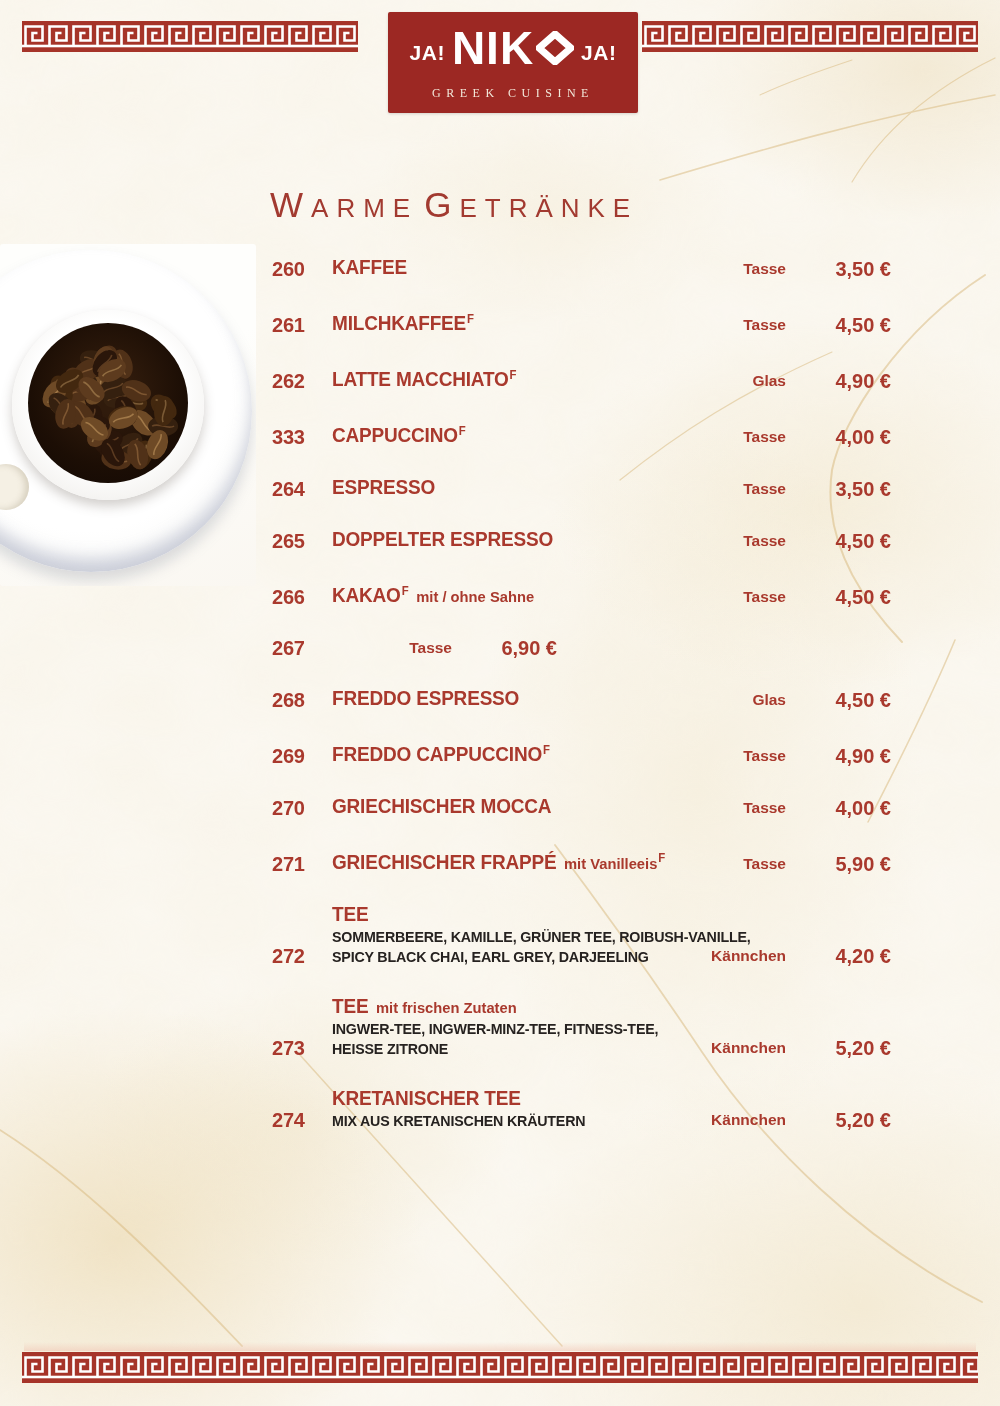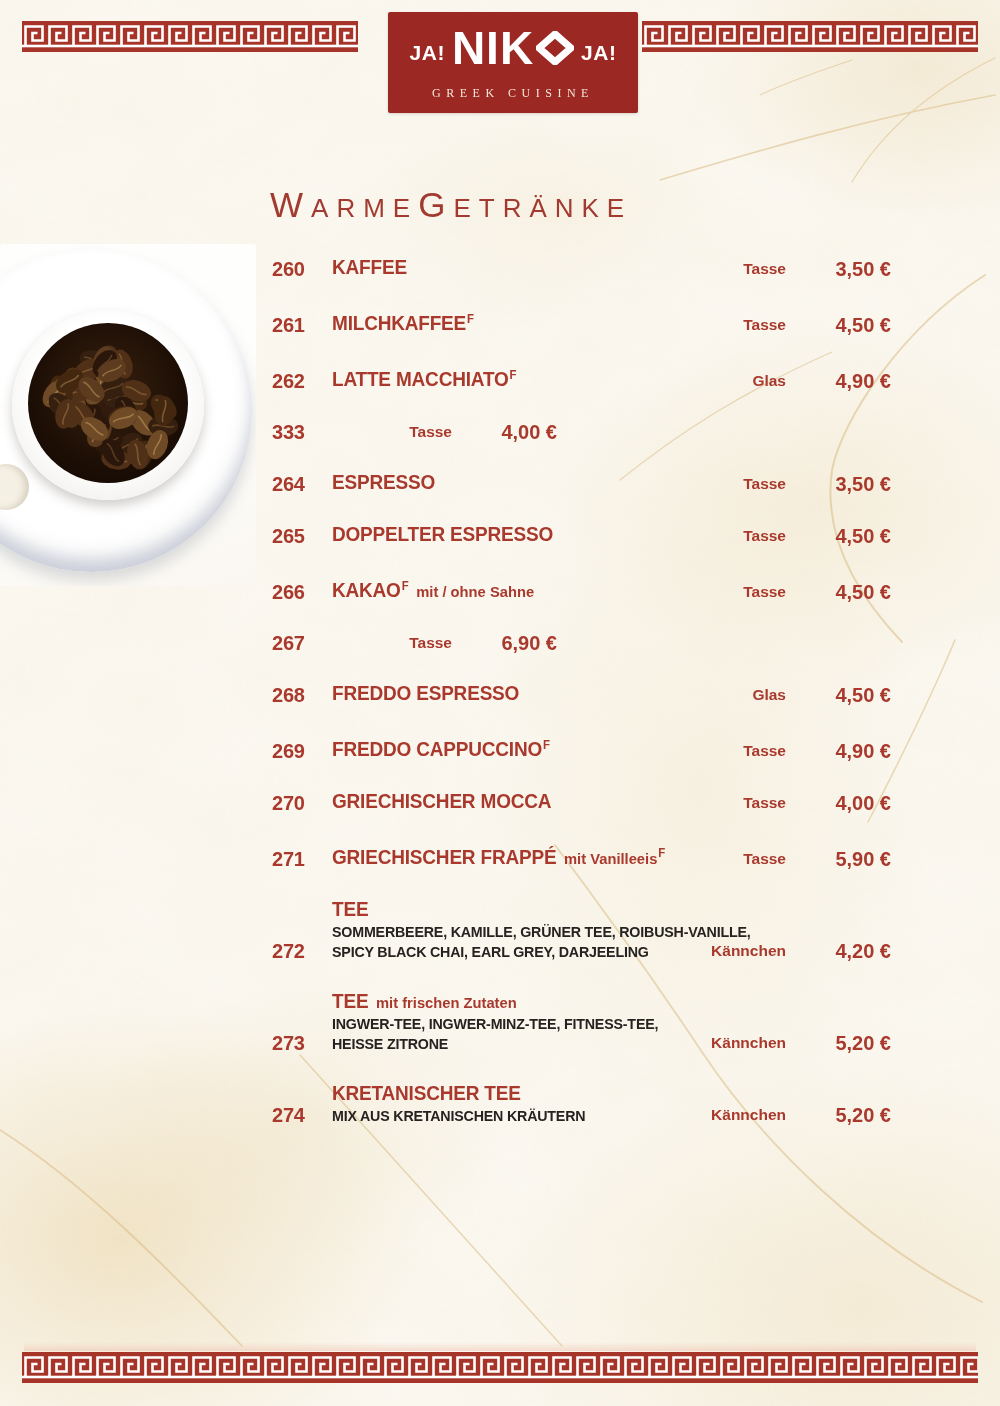--- a/index.html
+++ b/index.html
@@ -52,21 +52,21 @@
   .logo-sub {
     margin-top:7px; color:#f2e8da; font-family:"Liberation Serif", serif;
     font-size:12px; letter-spacing:5.5px; font-weight:400;
   }
   
   .title {
     position:absolute; z-index:3; left:270px; top:184px;
     color:#a23a30; font-size:26px; letter-spacing:8px; line-height:42px; font-weight:400;
   }
   .title .tw { display:inline-block; }
-  .title .tw.first { }
+  .title .tw.first { margin-right:6px; }
   .title .tw::first-letter { font-size:35px; }
   
   .photo {
     position:absolute; z-index:2; left:0; top:244px; width:256px; height:342px;
     background:linear-gradient(160deg, #fefefc 40%, #faf7f1 100%);
     overflow:hidden; border-radius:3px;
   }
   .saucer {
     position:absolute; left:-70px; top:6px; width:322px; height:322px; border-radius:50%;
     background:radial-gradient(circle at 48% 42%, #ffffff 58%, #fbfbfa 72%, #f0f0ef 86%, #e3e5ea 96%, #d3d8e3 100%);
@@ -445,20 +445,24 @@
     <div class="namecol">
       <div class="nameline"><span class="nm">LATTE MACCHIATO</span><sup>F</sup></div>
 
     </div>
     <span class="size">Glas</span>
     <span class="price">4,90 €</span>
   </div>
 
   <div class="row">
     <span class="num">333</span>
+    <div class="namecol">
+      <div class="nameline"><span class="nm">CAPPUCCINO</span><sup>F</sup></div>
+
+    </div>
     <span class="size">Tasse</span>
     <span class="price">4,00 €</span>
   </div>
 
   <div class="row">
     <span class="num">264</span>
     <div class="namecol">
       <div class="nameline"><span class="nm">ESPRESSO</span></div>
 
     </div>

